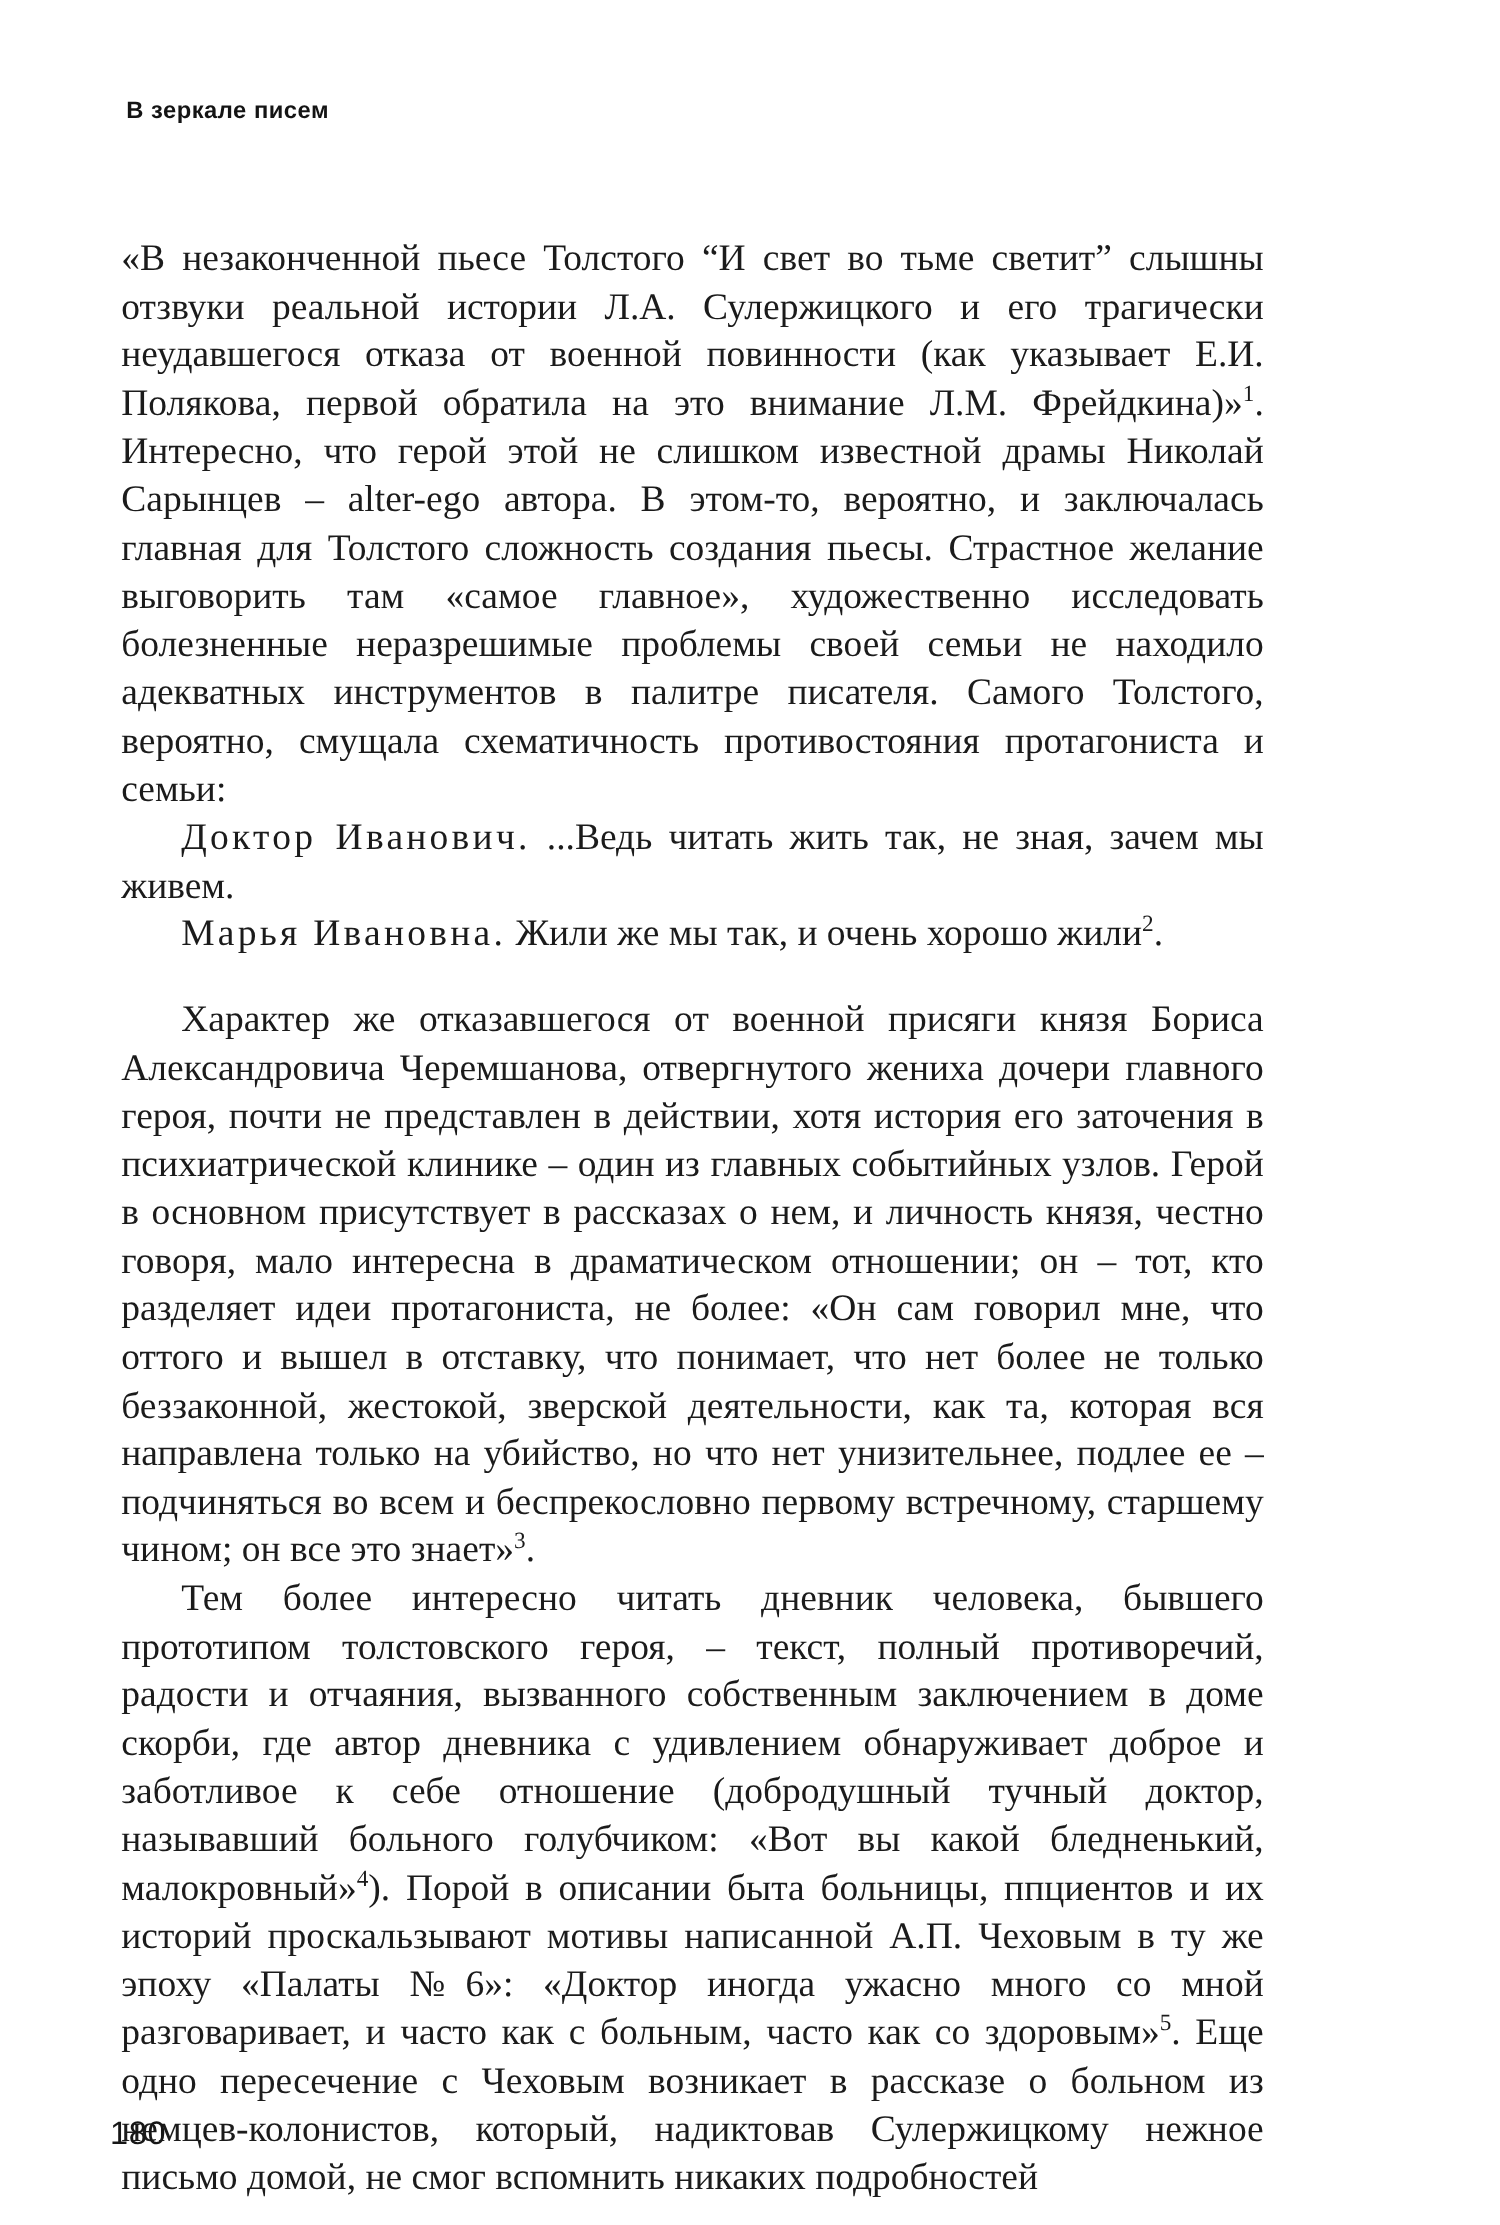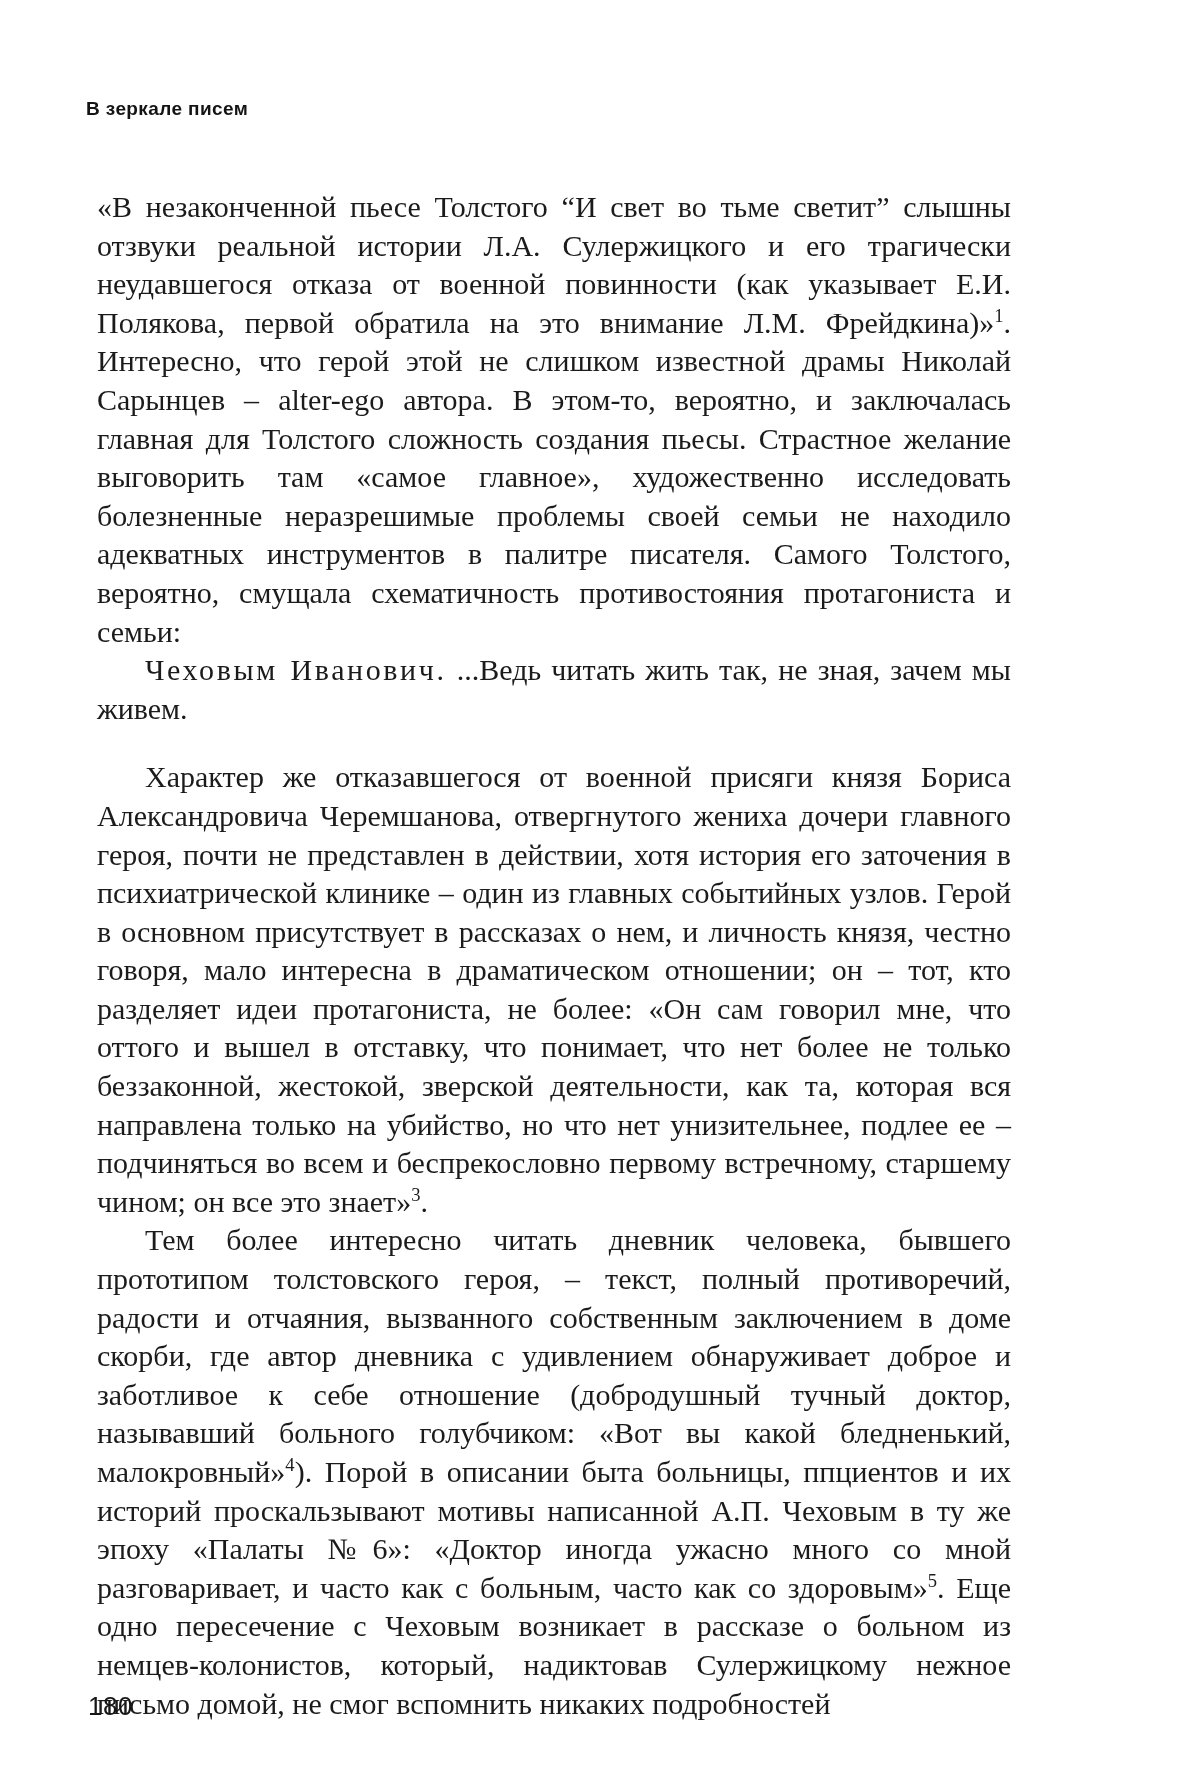--- a/index.html
+++ b/index.html
@@ -14,27 +14,26 @@
     margin: 0 auto;
     background: #ffffff;
     box-sizing: border-box;
     font-family: "Liberation Serif", serif;
     color: #1b1b1b;
     overflow: hidden;
   }
   .running-head {
     position: absolute;
     top: 78px;
-    left: 86px;
+    left: 101px;
     font-family: "Liberation Sans", sans-serif;
     font-weight: bold;
     font-size: 19px;
     letter-spacing: 0.4px;
     color: #141414;
-    margin-top: 20px;
   }
   .content {
     position: absolute;
     top: 188px;
     left: 97px;
     width: 914px;
   }
   p {
     margin: 0;
     font-size: 30px;
@@ -78,22 +77,23 @@
 <body>
 
 <div class="page">
 
   <div class="running-head">В зеркале писем</div>
 
   <div class="content">
 
     <p class="first"><span>«В незаконченной пьесе Толстого “И свет во тьме светит” слышны отзвуки реальной истории Л.А. Сулержицкого и его трагически неудавшегося отказа от военной повинности (как указывает Е.И. Полякова, первой обратила на это внимание Л.М. Фрейдкина)»</span><sup>1</sup><span>. Интересно, что герой этой не слишком известной драмы Николай Сарынцев – alter-ego автора. В этом-то, вероятно, и заключалась главная для Толстого сложность создания пьесы. Страстное желание выговорить там «самое главное», художественно исследовать болезненные неразрешимые проблемы своей семьи не находило адекватных инструментов в палитре писателя. Самого Толстого, вероятно, смущала схематичность противостояния протагониста и семьи:</span></p>
 
-    <p class="speech"><span class="speaker">Чеховым Иванович.</span><span> ...Ведь читать жить так, не зная, зачем мы живем.</span></p>
+    <p class="speech"><span class="speaker">Доктор Иванович.</span><span> ...Ведь читать жить так, не зная, зачем мы живем.</span></p>
 
+    <p class="speech"><span class="speaker">Марья Ивановна.</span><span> Жили же мы так, и очень хорошо жили</span><sup>2</sup><span>.</span></p>
 
     <div class="gap-block"></div>
 
     <p class="indent"><span>Характер же отказавшегося от военной присяги князя Бориса Александровича Черемшанова, отвергнутого жениха дочери главного героя, почти не представлен в действии, хотя история его заточения в психиатрической клинике – один из главных событийных узлов. Герой в основном присутствует в рассказах о нем, и личность князя, честно говоря, мало интересна в драматическом отношении; он – тот, кто разделяет идеи протагониста, не более: «Он сам говорил мне, что оттого и вышел в отставку, что понимает, что нет более не только беззаконной, жестокой, зверской деятельности, как та, которая вся направлена только на убийство, но что нет унизительнее, подлее ее – подчиняться во всем и беспрекословно первому встречному, старшему чином; он все это знает»</span><sup>3</sup><span>.</span></p>
 
     <p class="indent"><span>Тем более интересно читать дневник человека, бывшего прототипом толстовского героя, – текст, полный противоречий, радости и отчаяния, вызванного собственным заключением в доме скорби, где автор дневника с удивлением обнаруживает доброе и заботливое к себе отношение (добродушный тучный доктор, называвший больного голубчиком: «Вот вы какой бледненький, малокровный»</span><sup>4</sup><span>). Порой в описании быта больницы, ппциентов и их историй проскальзывают мотивы написанной А.П. Чеховым в ту же эпоху «Палаты №6»: «Доктор иногда ужасно много со мной разговаривает, и часто как с больным, часто как со здоровым»</span><sup>5</sup><span>. Еще одно пересечение с Чеховым возникает в рассказе о больном из немцев-колонистов, который, надиктовав Сулержицкому нежное письмо домой, не смог вспомнить никаких подробностей</span></p>
 
   </div>
 
   <div class="folio">180</div>

